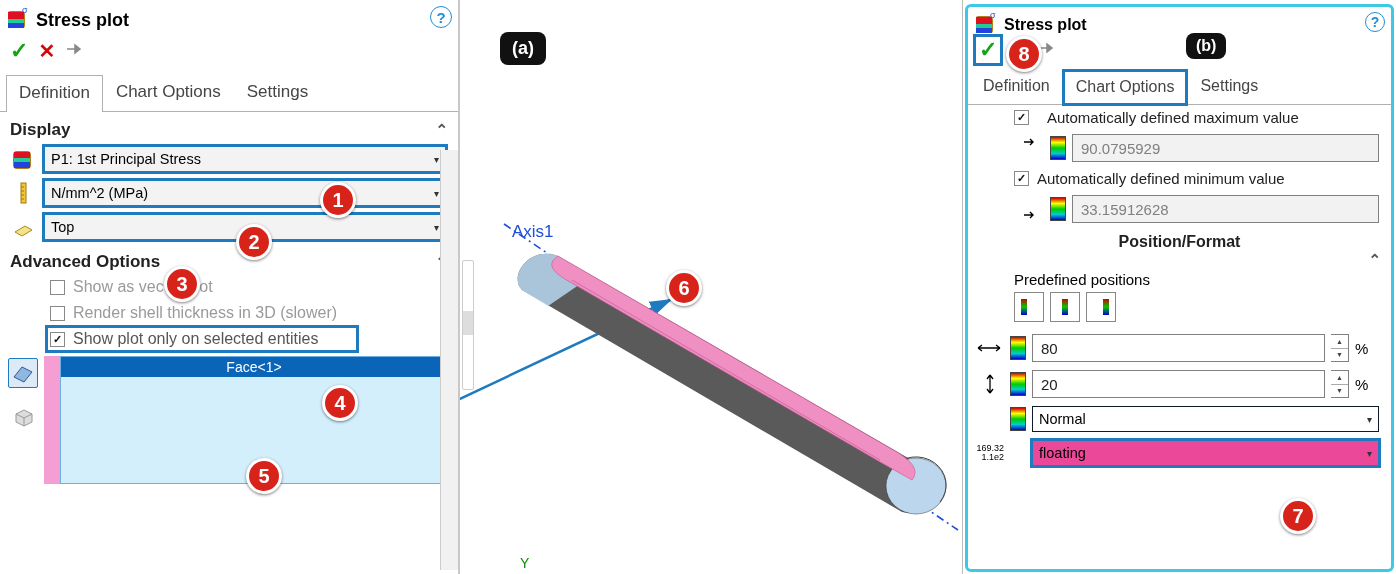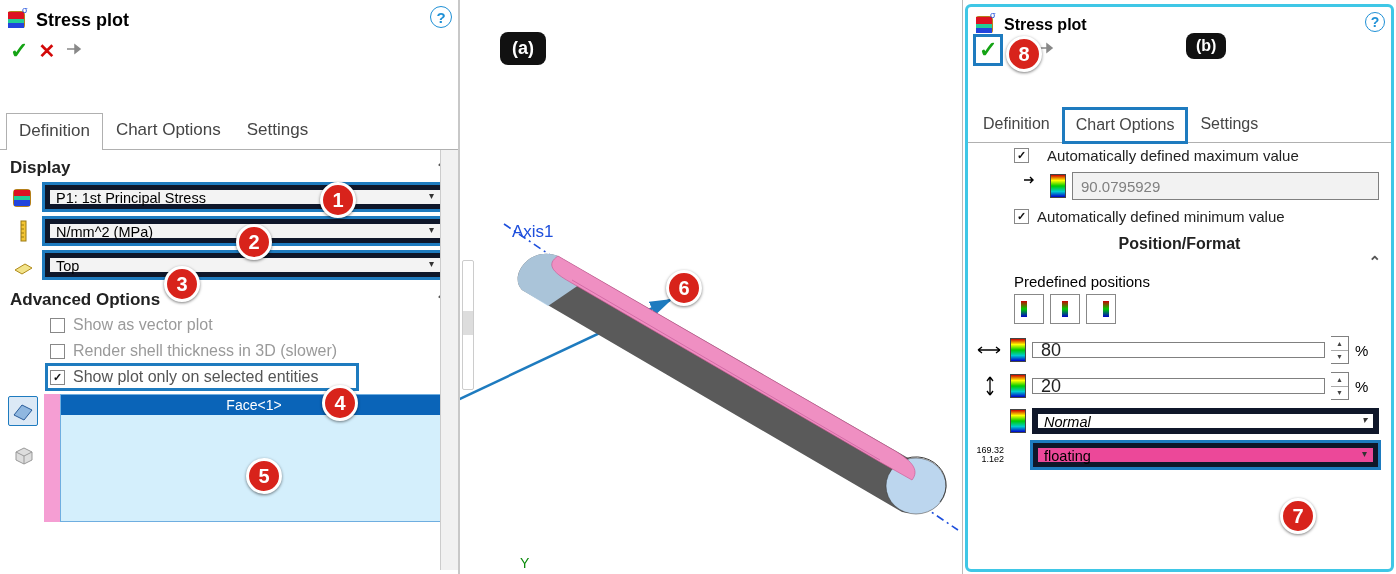--- a/index.html
+++ b/index.html
@@ -15,32 +15,32 @@
   .hdr .title { font-weight:600; font-size:18px; flex:1;margin-top:6px; }
   .help-circle { width:22px; height:22px; border:1.5px solid #1e90d6; border-radius:50%; color:#1e90d6; font-size:15px; font-weight:700; display:flex; align-items:center; justify-content:center; cursor:pointer; }
   .stress-icon { width:22px; height:22px; position:relative; margin-right:6px; }
   .tool-row { display:flex; align-items:center; gap:10px; padding:6px 8px 10px 10px; }
   .chk-green { color:#14a314; font-size:22px; font-weight:900; cursor:pointer; }
   .x-red     { color:#d30808; font-size:20px; font-weight:900; cursor:pointer; }
   .pin       { cursor:pointer; }
 
   
   .tabs { display:flex; border-bottom:1px solid #b0b0b0; padding-left:6px; }
-  .tab { padding:7px 12px 9px; font-size:17px; color:#454545; border:1px solid transparent; border-bottom:none; cursor:pointer; position:relative;margin-top:38px; }
+  .tab { padding:7px 12px 9px; font-size:17px; color:#454545; border:1px solid transparent; border-bottom:none; cursor:pointer; position:relative; }
   .tab.active { border-color:#b0b0b0; background:#fff; top:1px; }
   .tab.framed { outline:3px solid #1e7bbf; outline-offset:-2px; }
 
   
   .sect { display:flex; align-items:center; padding:8px 10px 2px 10px; font-size:17px; font-weight:700; color:#222;justify-content:flex-end; }
   .sect .chev { margin-left:auto; font-size:15px; color:#555; cursor:pointer; }
 
   
   .row { display:flex; align-items:center; gap:6px; padding:4px 12px 4px 8px; }
   .left-col { width:30px; display:flex; justify-content:center; }
-  .dd { flex:1; height:26px; background:#f3f3f3; border:6px solid #0f172a; display:flex; align-items:flex-start; padding:0 6px; font-size:14.5px; position:relative; cursor:pointer; }
+  .dd { flex:1; height:26px; background:#f3f3f3; border:1px solid #0f172a; display:flex; align-items:center; padding:0 6px; font-size:14.5px; position:relative; cursor:pointer; }
   .dd.framed { outline:3px solid #1e7bbf; outline-offset:-1px; }
   .dd .caret { margin-left:auto; font-size:10px; color:#333; }
 
   
   .cbrow { display:flex; align-items:center; gap:8px; padding:4px 12px 4px 50px; font-size:16px; color:#555; }
   .cbrow.disabled { color:#9a9a9a; }
   .cbrow.framed { outline:3px solid #1e7bbf; outline-offset:-2px; margin-left:46px; padding-left:4px; margin-right:100px; }
   .cb { width:15px; height:15px; border:1px solid #888; background:#fff; display:flex; align-items:center; justify-content:center; font-size:11px; }
   .cb.checked::after { content:"✓"; font-weight:700; color:#111; }
 
@@ -52,21 +52,21 @@
   .pinkbar { width:16px; background:#f59ed3; margin-left:4px; }
   .sel-list { flex:1; background:#d4effc; border:1px solid #6faee0; }
   .sel-item { background:#0a64b8; color:#fff; padding:2px 6px; font-size:14px;text-align:center; }
 
   
   .letter-pill { position:absolute; background:#111; color:#fff; border-radius:8px; padding:6px 12px; font-size:18px; font-weight:600; }
   .axis-lbl { position:absolute; color:#1e4fdc; font-size:17px; }
 
   
   .valbox { height:28px; background:#f2f2f2; border:1px solid #808080; display:flex; align-items:center; padding:0 8px; font-size:15px; color:#808080; flex:1; }
-  .inputbox { height:16px; background:#fff; border:1px solid #808080; display:flex; align-items:center; padding:0 8px; font-size:18px; color:#222; flex:1; }
+  .inputbox { height:28px; background:#fff; border:1px solid #808080; display:flex; align-items:center; padding:0 8px; font-size:15px; color:#222; flex:1; }
   .pct { width:24px; font-size:15px; }
   .spinner { width:18px; height:28px; border:1px solid #808080; border-left:none; display:flex; flex-direction:column; }
   .spinner div { flex:1; display:flex; align-items:center; justify-content:center; font-size:7px; color:#444; cursor:pointer; }
   .spinner div:first-child { border-bottom:1px solid #aaa; }
   .colorbar { width:16px; height:24px; background:linear-gradient(to bottom,#c00,#ff0,#0c0,#0cc,#00c); border:1px solid #444; }
   .pos-btn { width:30px; height:30px; border:1px solid #888; display:flex; align-items:center; justify-content:center; cursor:pointer; }
 
   
   .call { position:absolute; width:36px; height:36px; border-radius:50%; background:#d8231b; border:3px solid #fff; box-shadow:0 1px 3px rgba(0,0,0,.5); color:#fff; font-weight:700; font-size:20px; display:flex; align-items:center; justify-content:center; z-index:50; }
 
@@ -263,20 +263,27 @@
     <svg width="22" height="20">
           <path d="M2 4 L10 4 M8 1 L11 4 L8 7" stroke="#000" fill="none" stroke-width="1.4"></path>
         </svg>
     <div class="colorbar"></div>
     <div class="valbox">90.0795929</div>
   </div>
 
   <div class="cbrow" style="padding-left:46px; font-size:15px; color:#222;">
     <span class="cb checked"></span>
         <span>Automatically defined minimum value</span>
+  </div>
+  <div class="row" style="padding-left:54px;">
+    <svg width="22" height="20">
+          <path d="M2 16 L10 16 M8 13 L11 16 L8 19" stroke="#000" fill="none" stroke-width="1.4"></path>
+        </svg>
+    <div class="colorbar"></div>
+    <div class="valbox">33.15912628</div>
   </div>
 
   <div class="sect" style="font-size:16px; padding-top:6px;flex-direction:column;">
     <span>Position/Format</span>
     <span class="chev">⌃</span>
   </div>
   <div style="padding:0 12px 4px 46px; font-size:15px;">Predefined positions</div>
   <div style="display:flex; gap:6px; padding-left:46px; padding-bottom:8px;">
     <div class="pos-btn">
           <svg width="20" height="20">
@@ -323,21 +330,21 @@
     <div class="spinner">
           <div>▲</div>
           <div>▼</div>
         </div>
     <span class="pct">%</span>
   </div>
 
   <div class="row" style="padding-left:8px;">
     <div style="width:28px"></div>
     <div class="colorbar"></div>
-    <div class="dd" style="background:#fff;font-style:italic;">
+    <div class="dd" style="background:#fff;">
       <span>Normal</span>
           <span class="caret">▾</span>
     </div>
   </div>
   <div class="row" style="padding-left:8px;">
     <div style="width:28px; font-size:9px; line-height:9px; white-space:pre; text-align:right;">169.32
 1.1e2</div>
     <div style="width:16px"></div>
     <div class="dd framed" style="background:#ec4899;">
       <span>floating</span>

